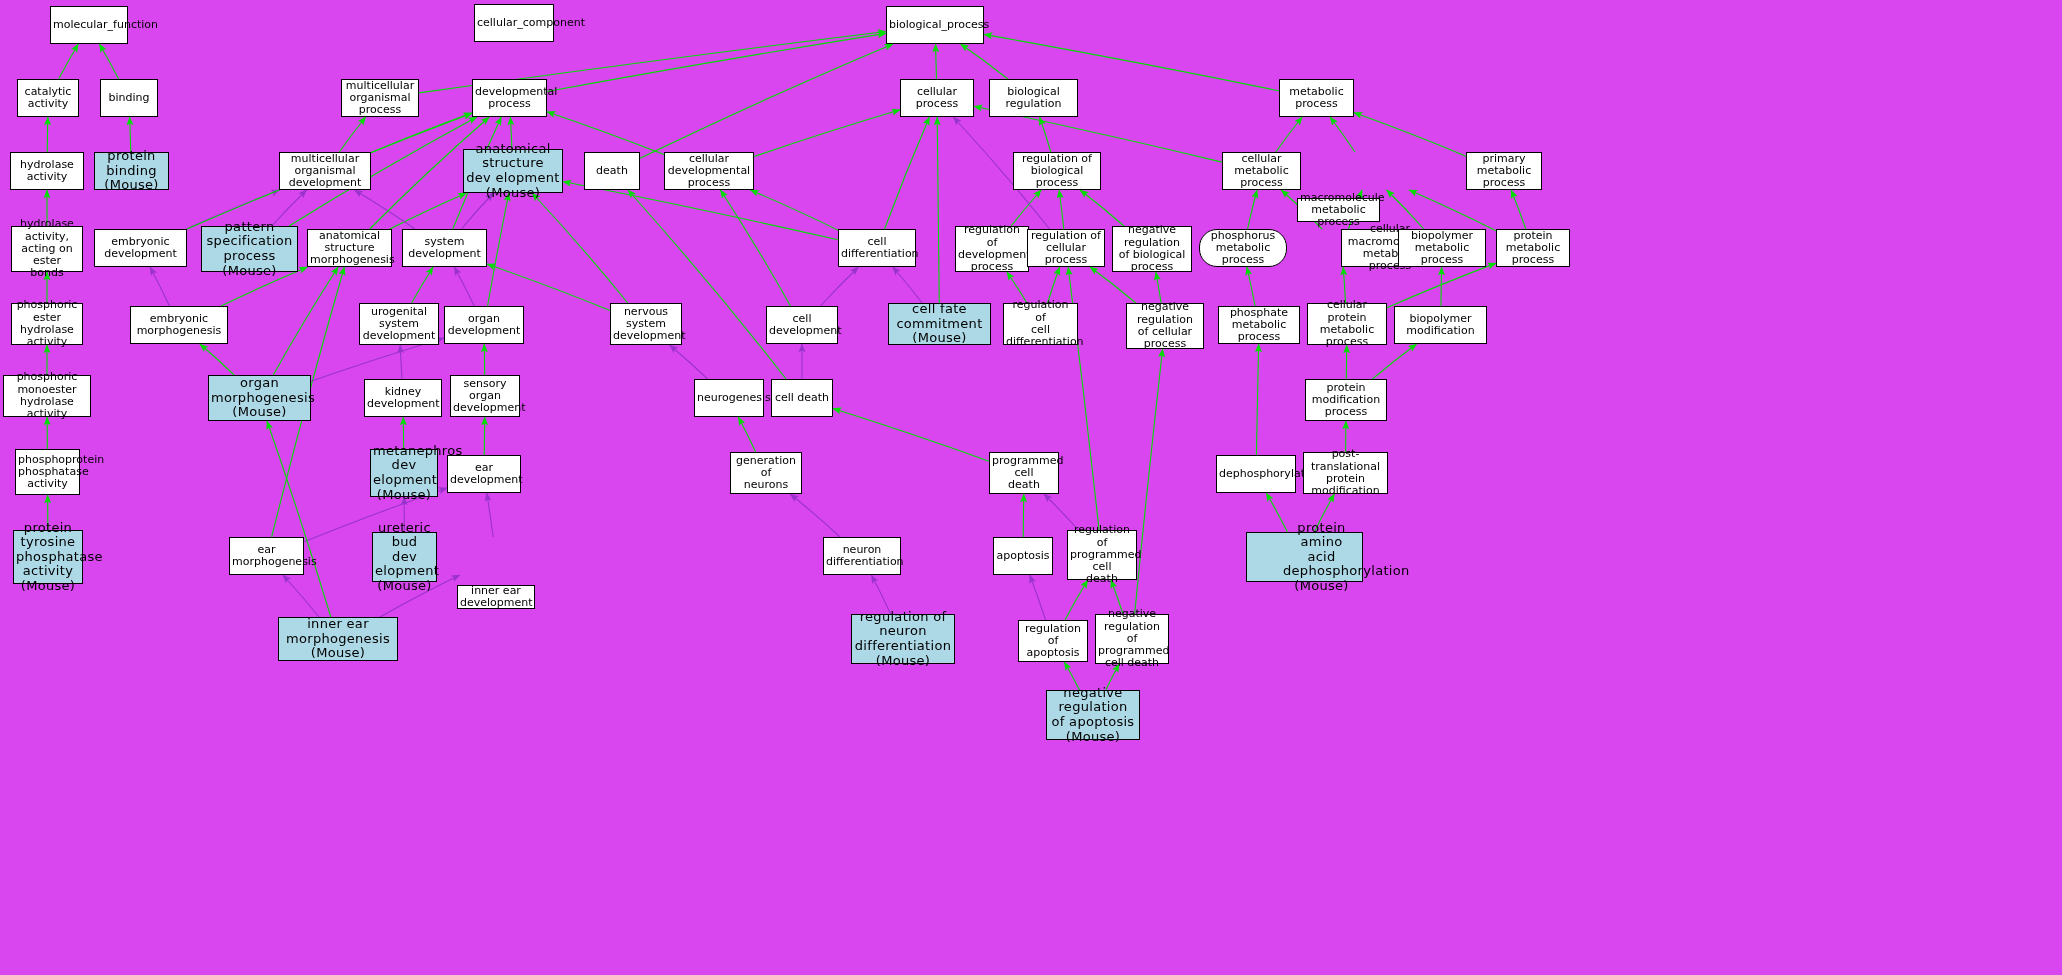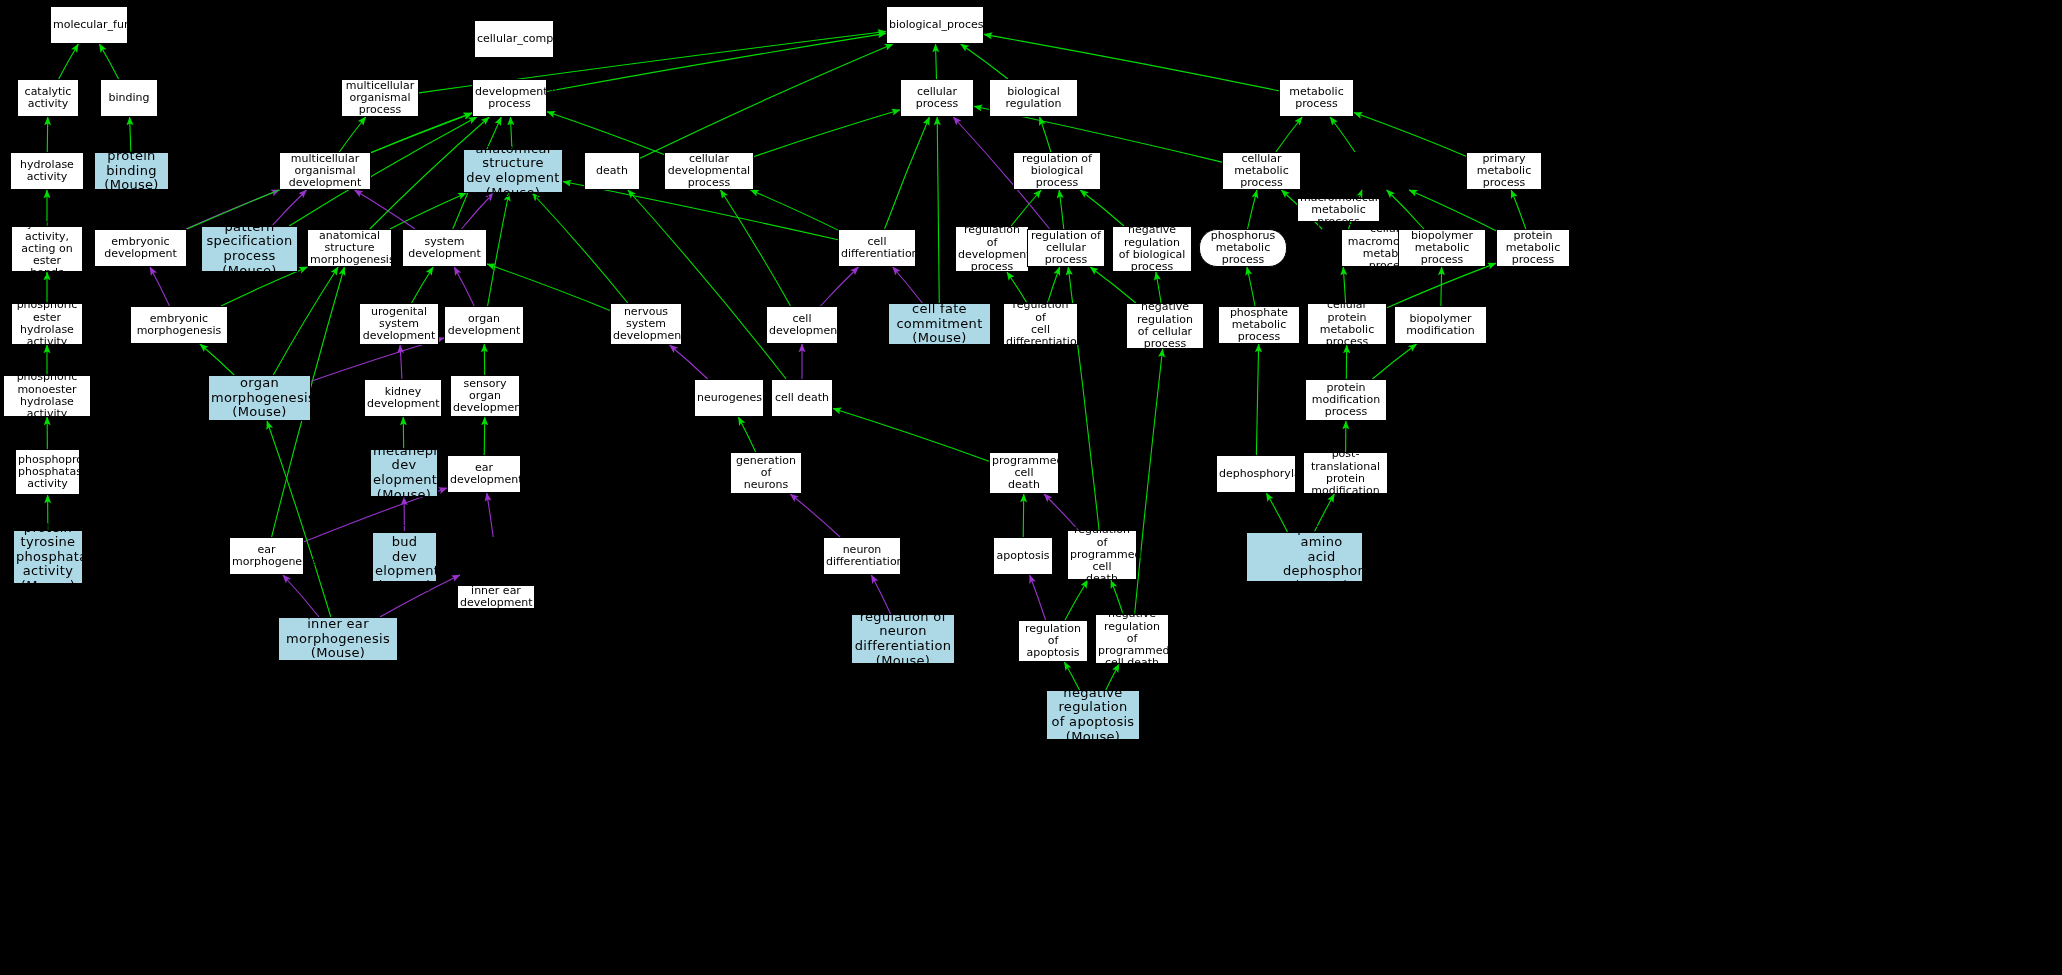--- a/index.html
+++ b/index.html
@@ -1,17 +1,17 @@
 <!DOCTYPE html>
 <html><head>
 <meta charset="utf-8">
 <style>
   html,body{margin:0;padding:0;background:#ffffff;}
   body{font-family:"DejaVu Sans","Liberation Sans",sans-serif;}
-  #canvas{position:relative;width:2062px;height:975px;background:#000000;overflow:hidden;}
+  #canvas{position:relative;width:2062px;height:975px;background:#d946ef;overflow:hidden;}
   svg#edges{position:absolute;left:0;top:0;width:2062px;height:975px;pointer-events:none;}
   .node{position:absolute;box-sizing:border-box;border:1px solid #000000;background:#ffffff;
         display:flex;align-items:center;justify-content:center;text-align:center;
         font-size:11px;line-height:1.12;color:#000000;padding:1px 2px;}
   .node.hl{background:#add8e6;font-size:13px;letter-spacing:.3px;}
   .node .lbl{white-space:pre-line;display:block;width:100%;}
 </style>
 </head>
 <body>
 
@@ -127,21 +127,21 @@
         <path d="M330.83402489626553,617 Q301.14734439834024,519 266.99170124481327,421" fill="none" stroke="#00dd00" stroke-width="1.1" marker-end="url(#ag)"></path>
         <path d="M369.76666666666665,229 Q425.3186666666667,173 489.23333333333335,117" fill="none" stroke="#00dd00" stroke-width="1.1" marker-end="url(#ag)"></path>
         <path d="M452.73333333333335,229 Q475.30133333333333,173 501.26666666666665,117" fill="none" stroke="#00dd00" stroke-width="1.1" marker-end="url(#ag)"></path>
         <path d="M838,239.75 Q710.125,210.66346153846155 563,181.57692307692307" fill="none" stroke="#00dd00" stroke-width="1.1" marker-end="url(#ag)"></path>
       </g>
   </svg>
   <div id="node-layer">
       <div class="node" style="left: 50px; top: 6px; width: 78px; height: 38px;">
         <span class="lbl">molecular_function</span>
       </div>
-      <div class="node" style="left: 474px; top: 20px; width: 80px; height: 38px;">
+      <div class="node" style="left: 474px; top: 4px; width: 80px; height: 38px;">
         <span class="lbl">cellular_component</span>
       </div>
       <div class="node" style="left: 886px; top: 6px; width: 98px; height: 38px;">
         <span class="lbl">biological_process</span>
       </div>
       <div class="node" style="left: 17px; top: 79px; width: 62px; height: 38px;">
         <span class="lbl">catalytic activity</span>
       </div>
       <div class="node" style="left: 100px; top: 79px; width: 58px; height: 38px;">
         <span class="lbl">binding</span>

